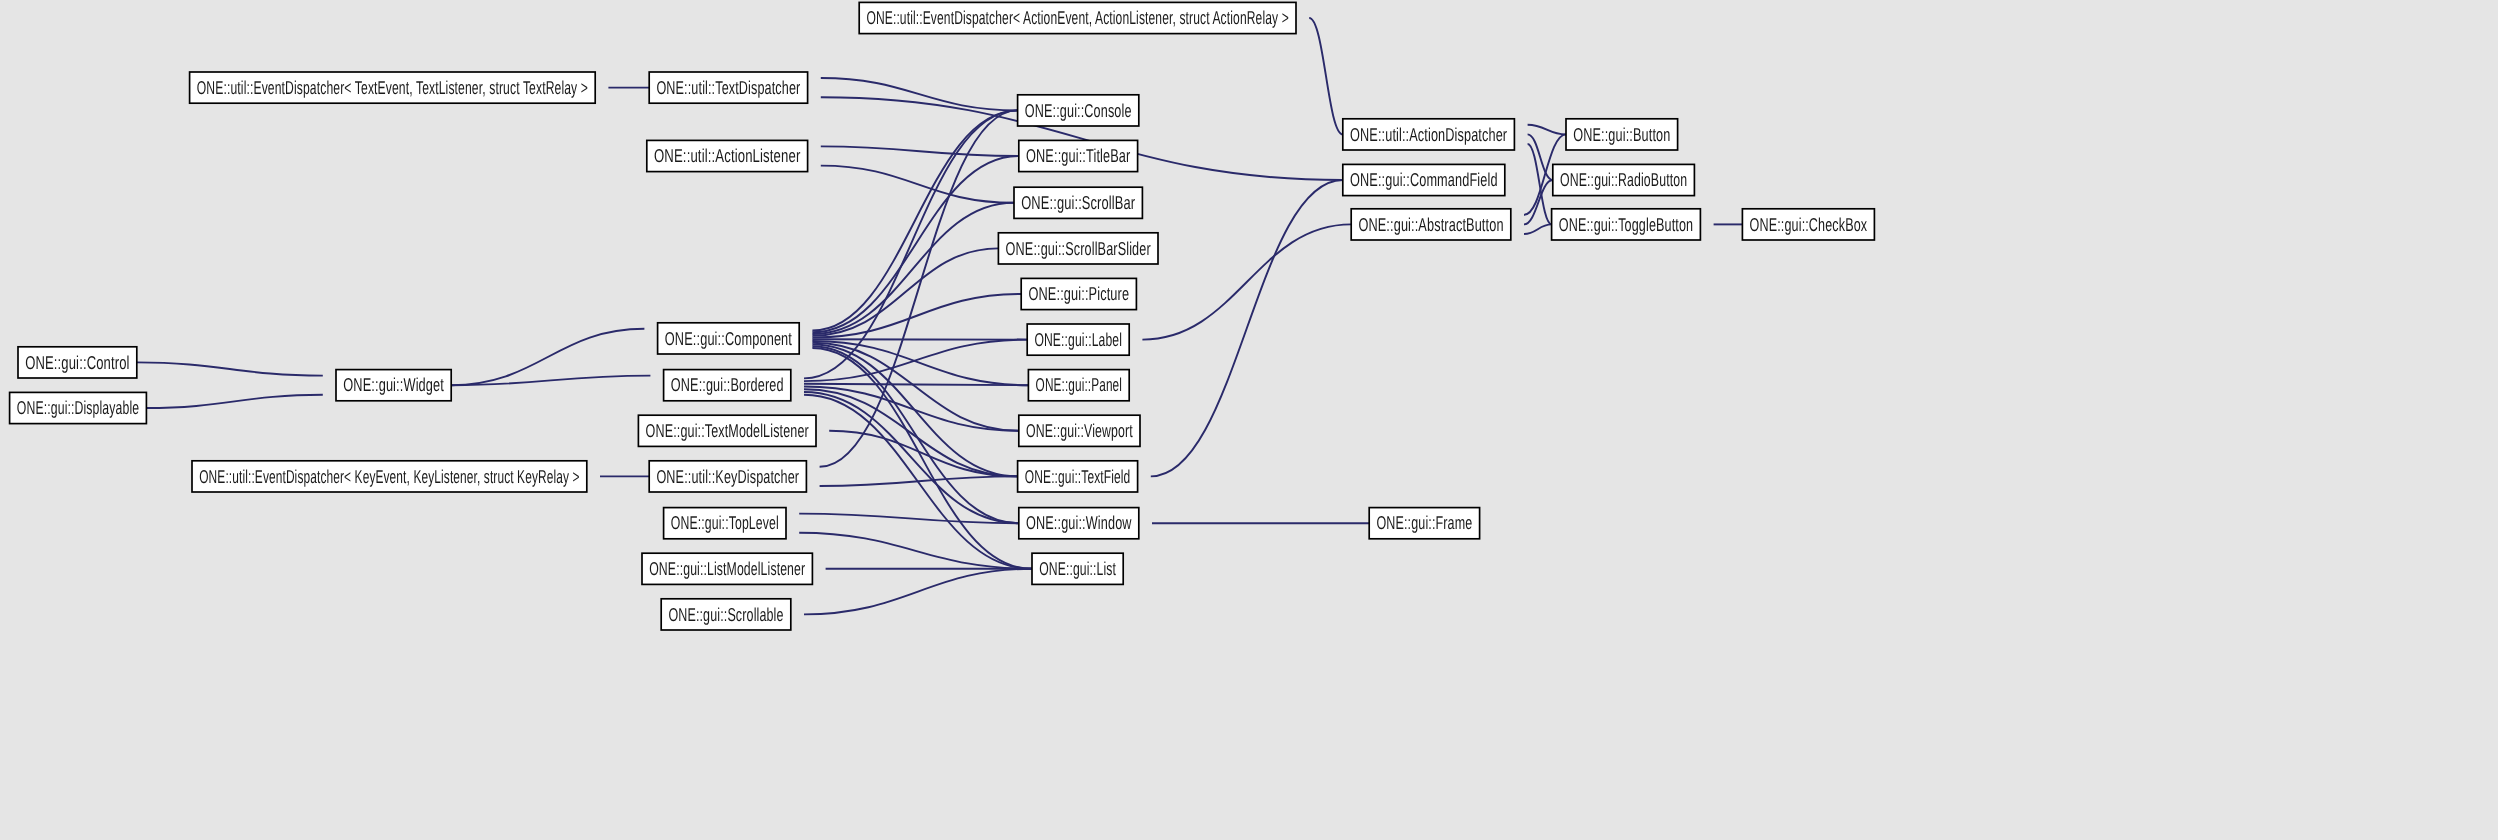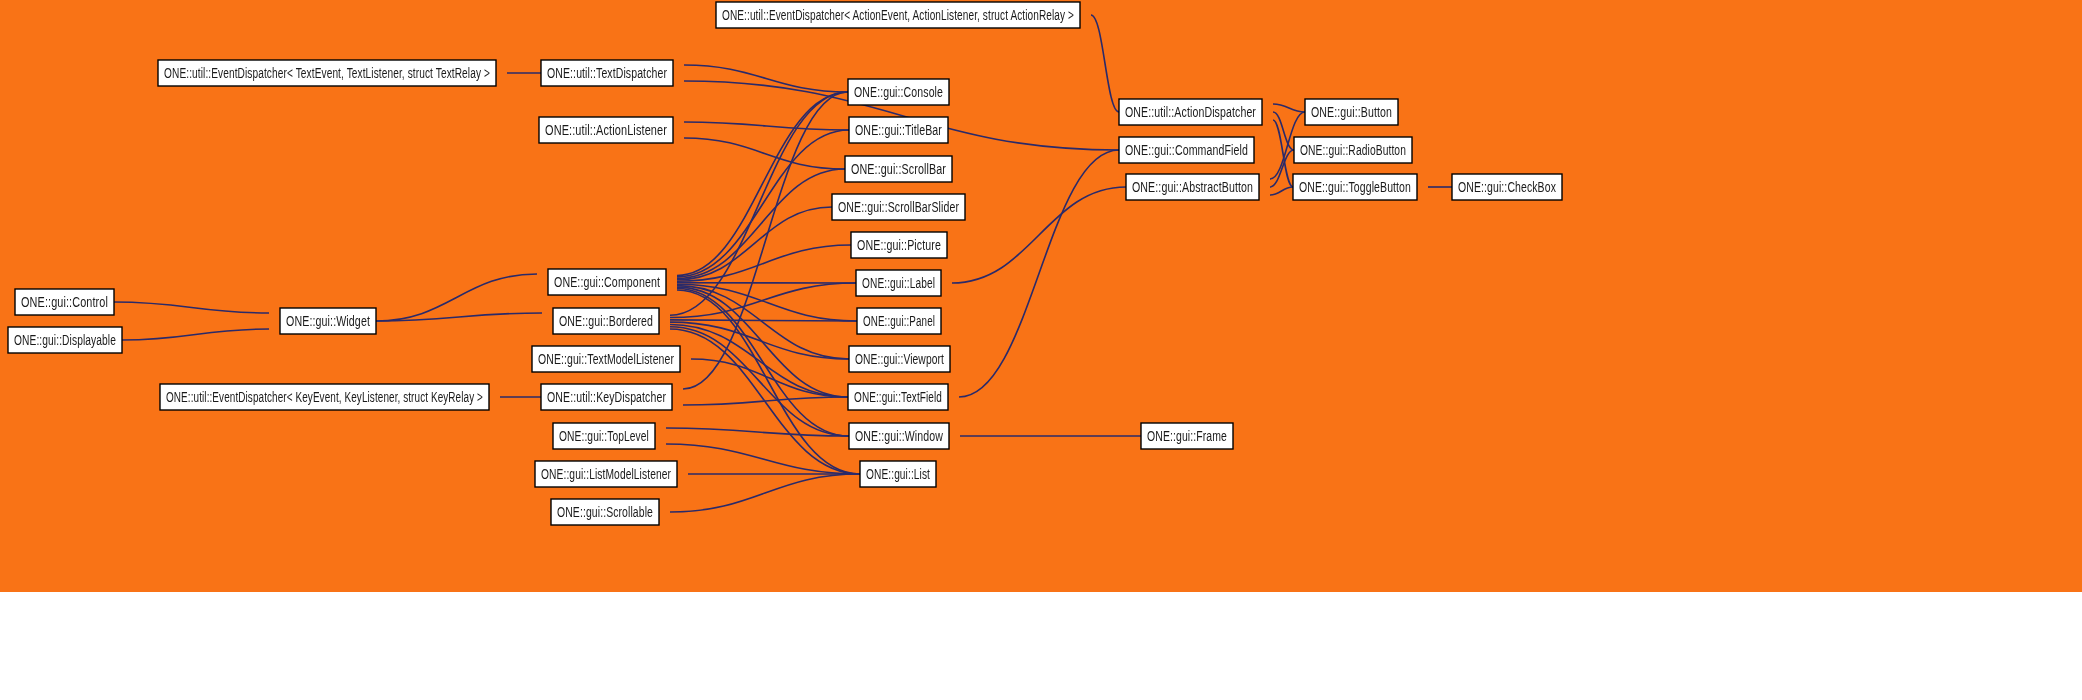--- a/index.html
+++ b/index.html
@@ -6,22 +6,22 @@
     margin: 0;
     padding: 0;
     background: #ffffff;
   }
   body {
     font-family: "Liberation Sans", sans-serif;
   }
   #diagram-root {
     position: relative;
     width: 2082px;
-    height: 592px;
-    background: #f97316;
+    height: 700px;
+    background: #e5e5e5;
     overflow: hidden;
   }
   svg.graph {
     display: block;
     width: 2082px;
     height: 700px;
   }
   .edge {
     fill: none;
     stroke: #2a2a6a;

